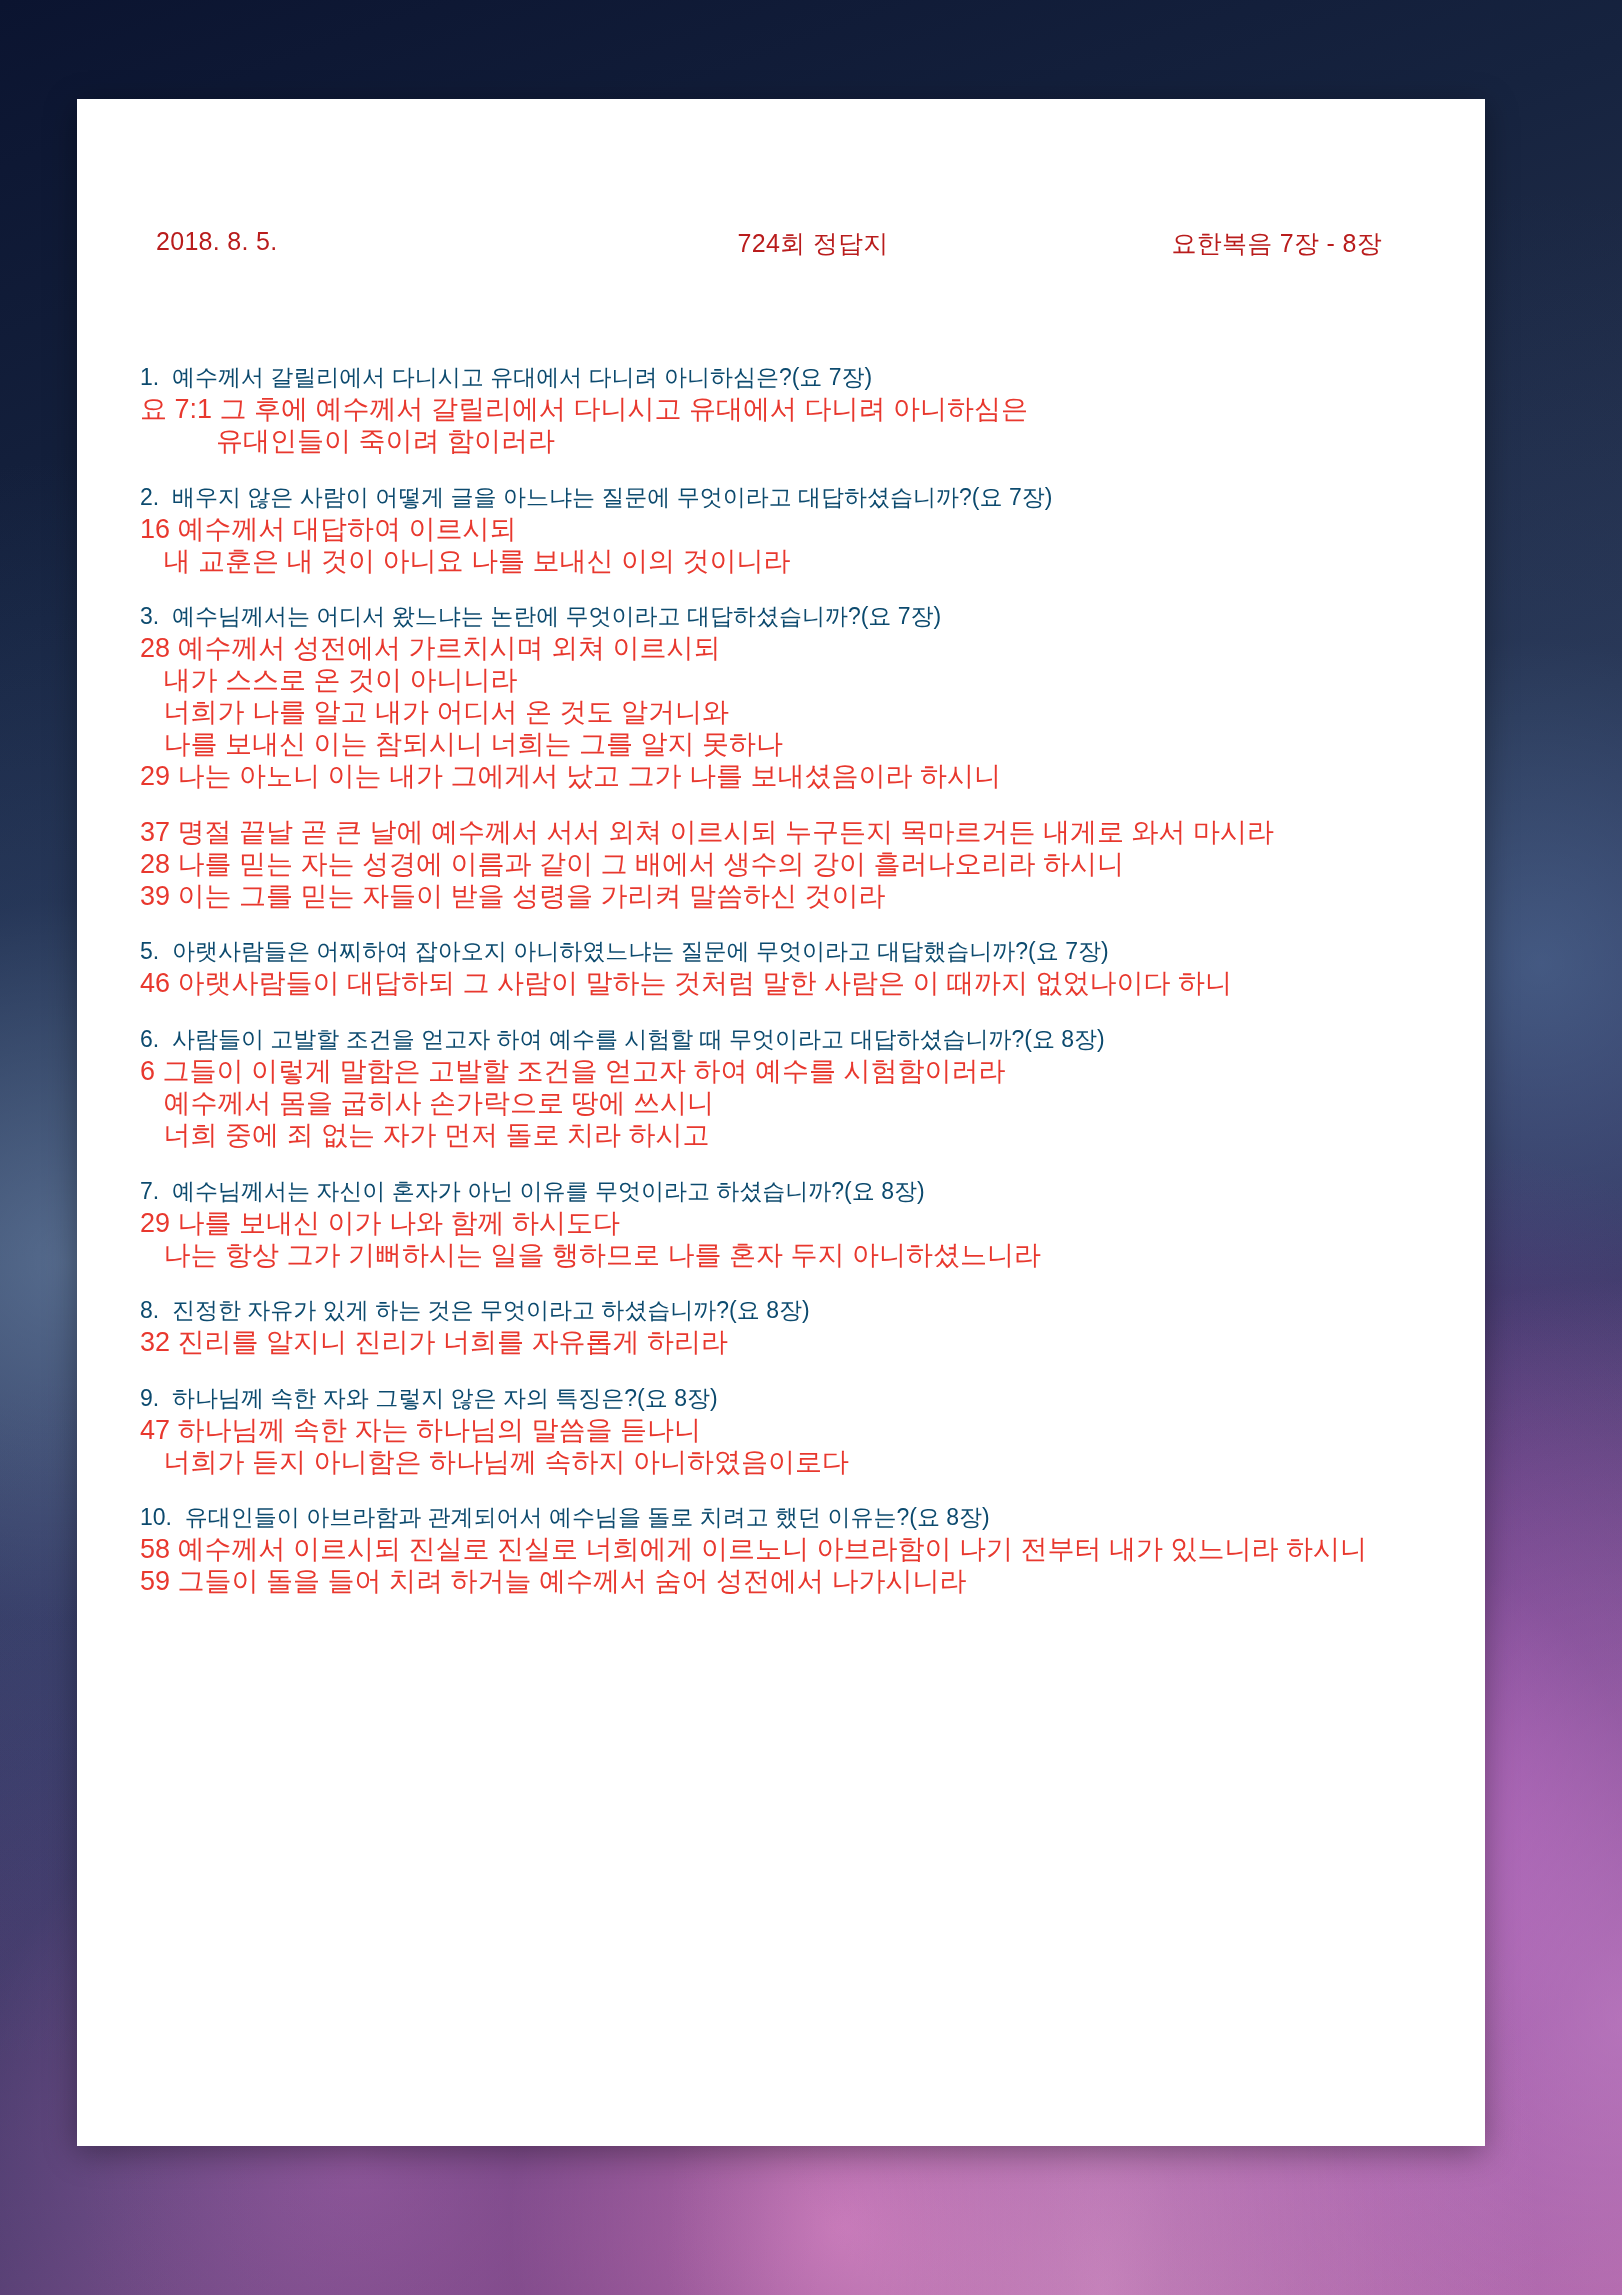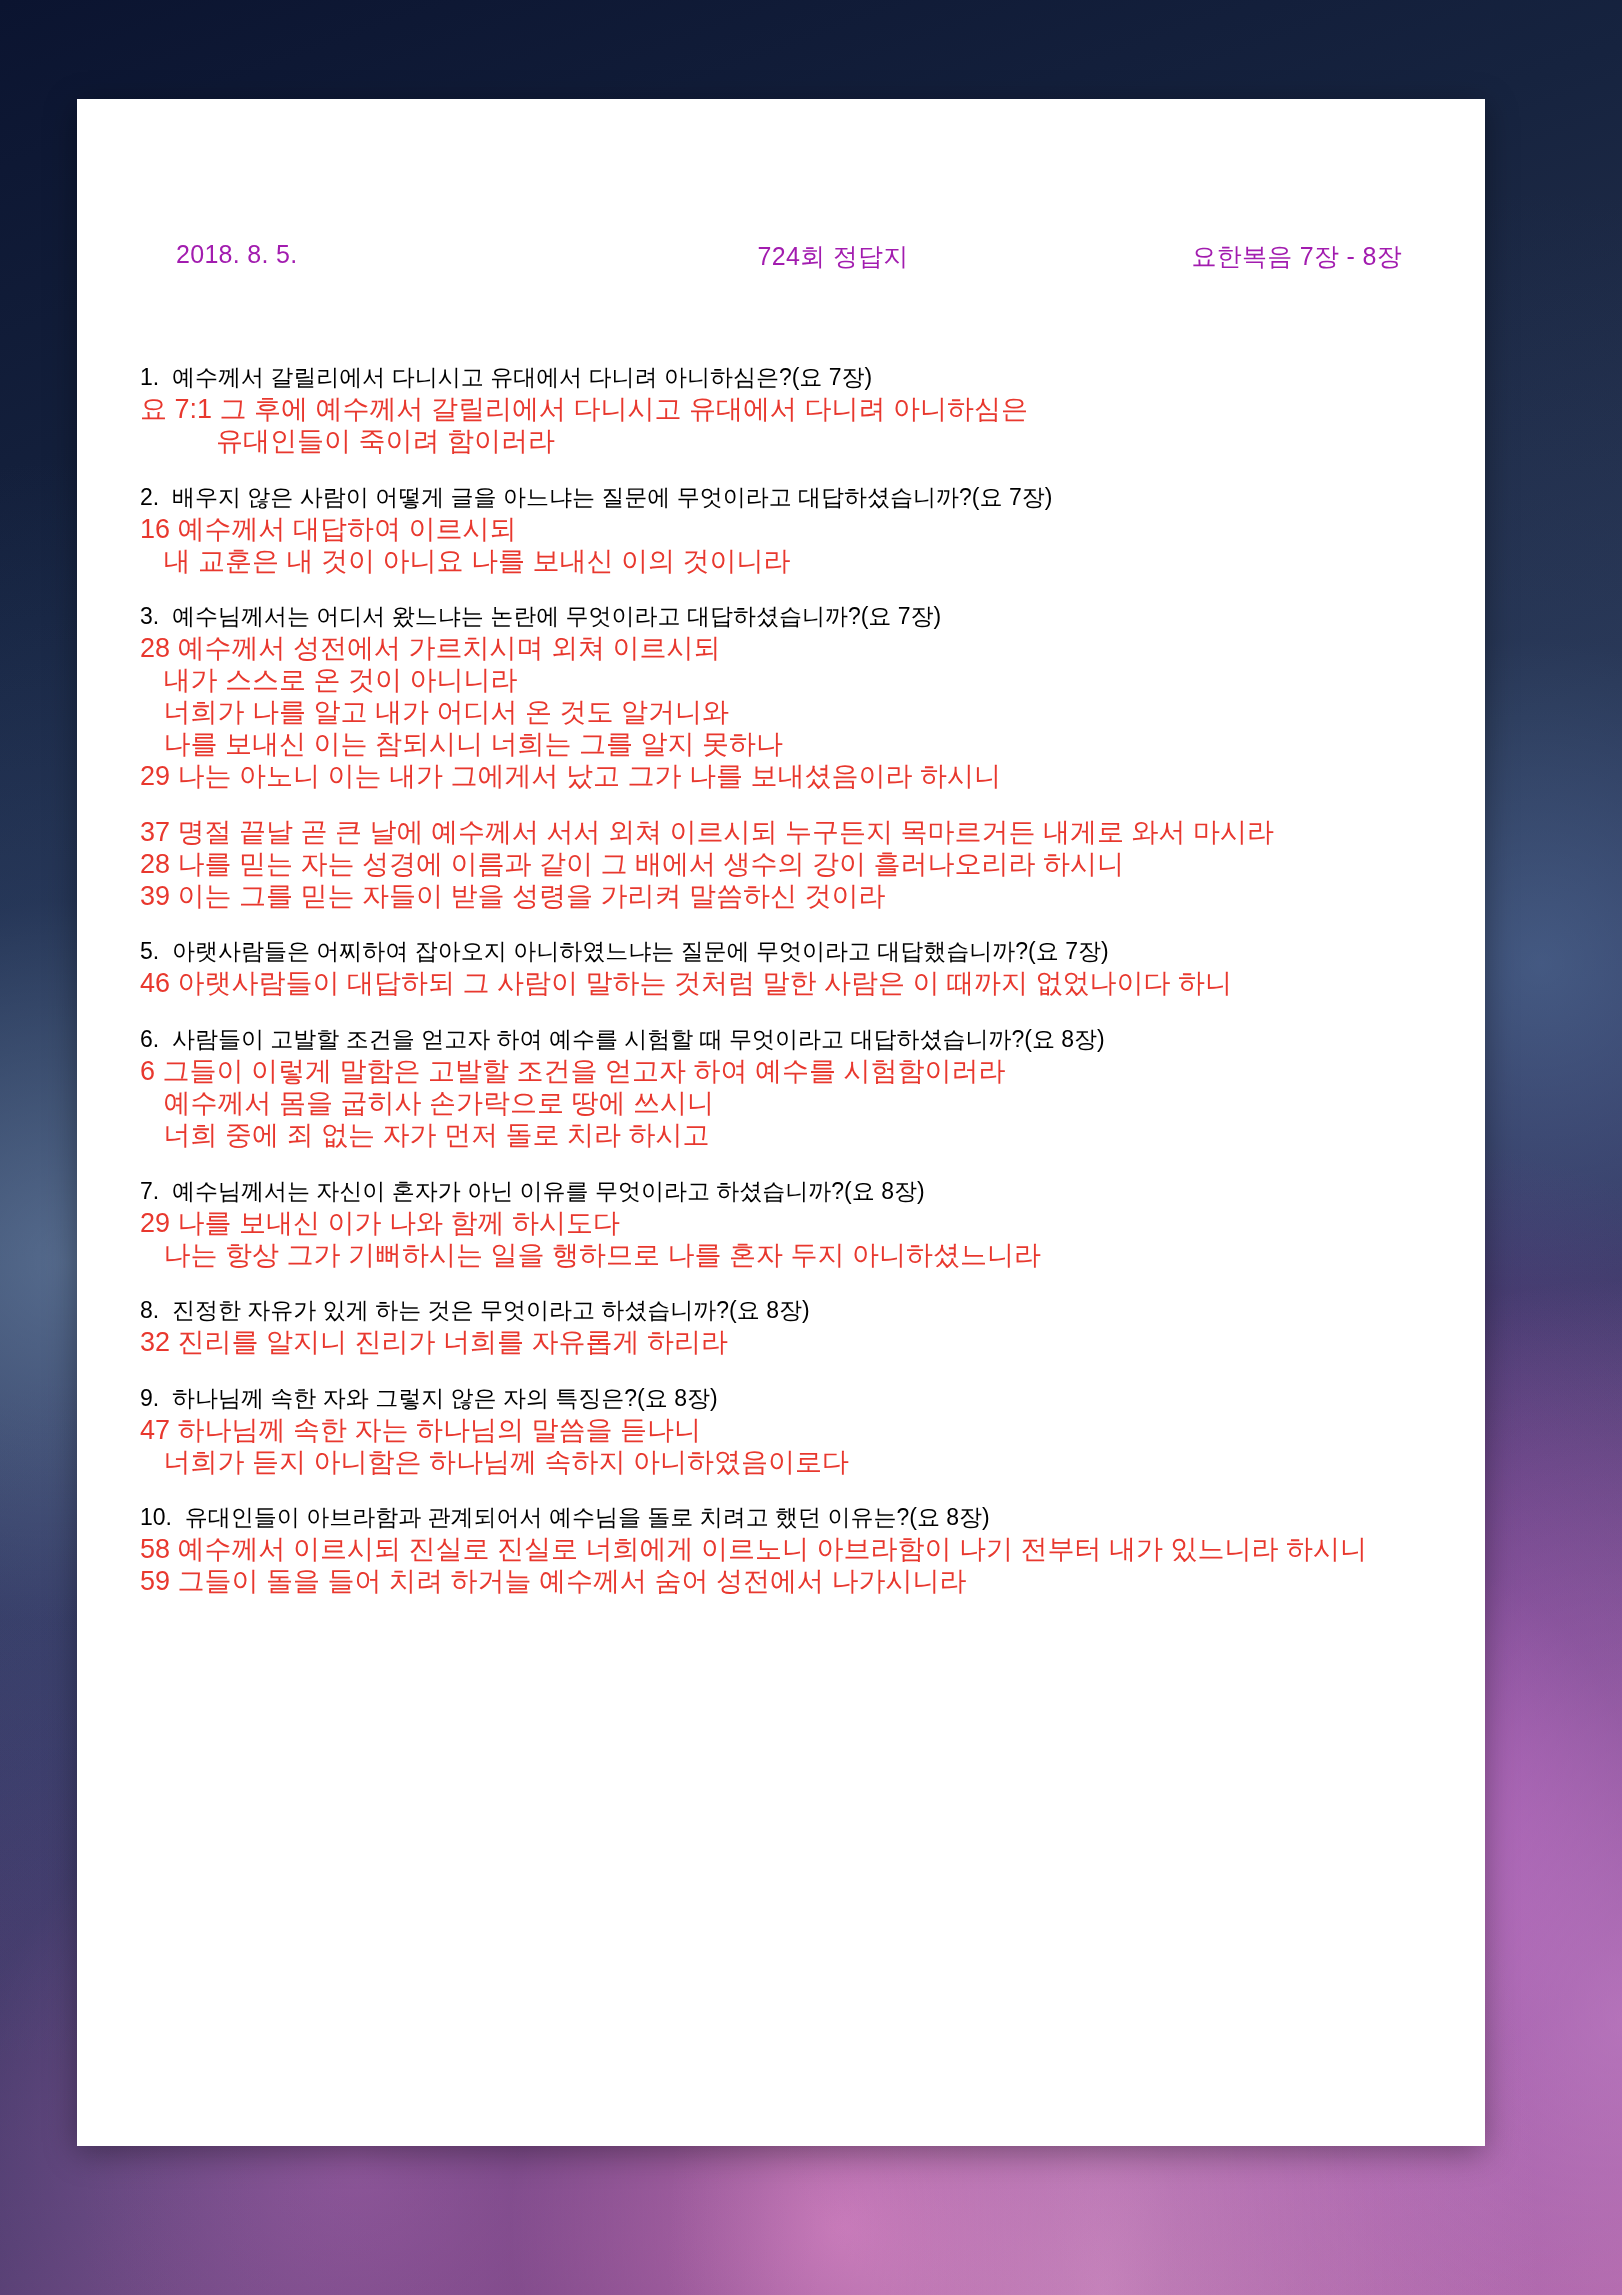--- a/index.html
+++ b/index.html
@@ -39,27 +39,26 @@
     top: 99px;
     width: 1408px;
     height: 2047px;
     background: #ffffff;
     box-shadow: 0 6.5px 30px rgba(0, 0, 0, 0.35);
   }
 
   .doc-header {
     position: absolute;
     left: 0;
-    top: 141px;
+    top: 128px;
     width: 100%;
     height: 30px;
     font-size: 25px;
-    color: #a21caf;
+    color: #b91c1c;
     letter-spacing: 0.3px;
-    margin-left: 20px;
   }
 
   .hdr-date {
     position: absolute;
     left: 79px;
     top: 0;
     white-space: nowrap;
   }
 
   .hdr-title {
@@ -84,21 +83,21 @@
     left: 63px;
     top: 262px;
     right: 39px;
   }
 
   .qa-block {
     margin-bottom: 23.6px;
   }
 
   .q-line {
-    color: #000000;
+    color: #0c4a6e;
     font-size: 23px;
     line-height: 32px;
     white-space: pre;
   }
 
   .a-line {
     color: #e8382e;
     font-size: 27px;
     line-height: 32px;
     white-space: pre;

